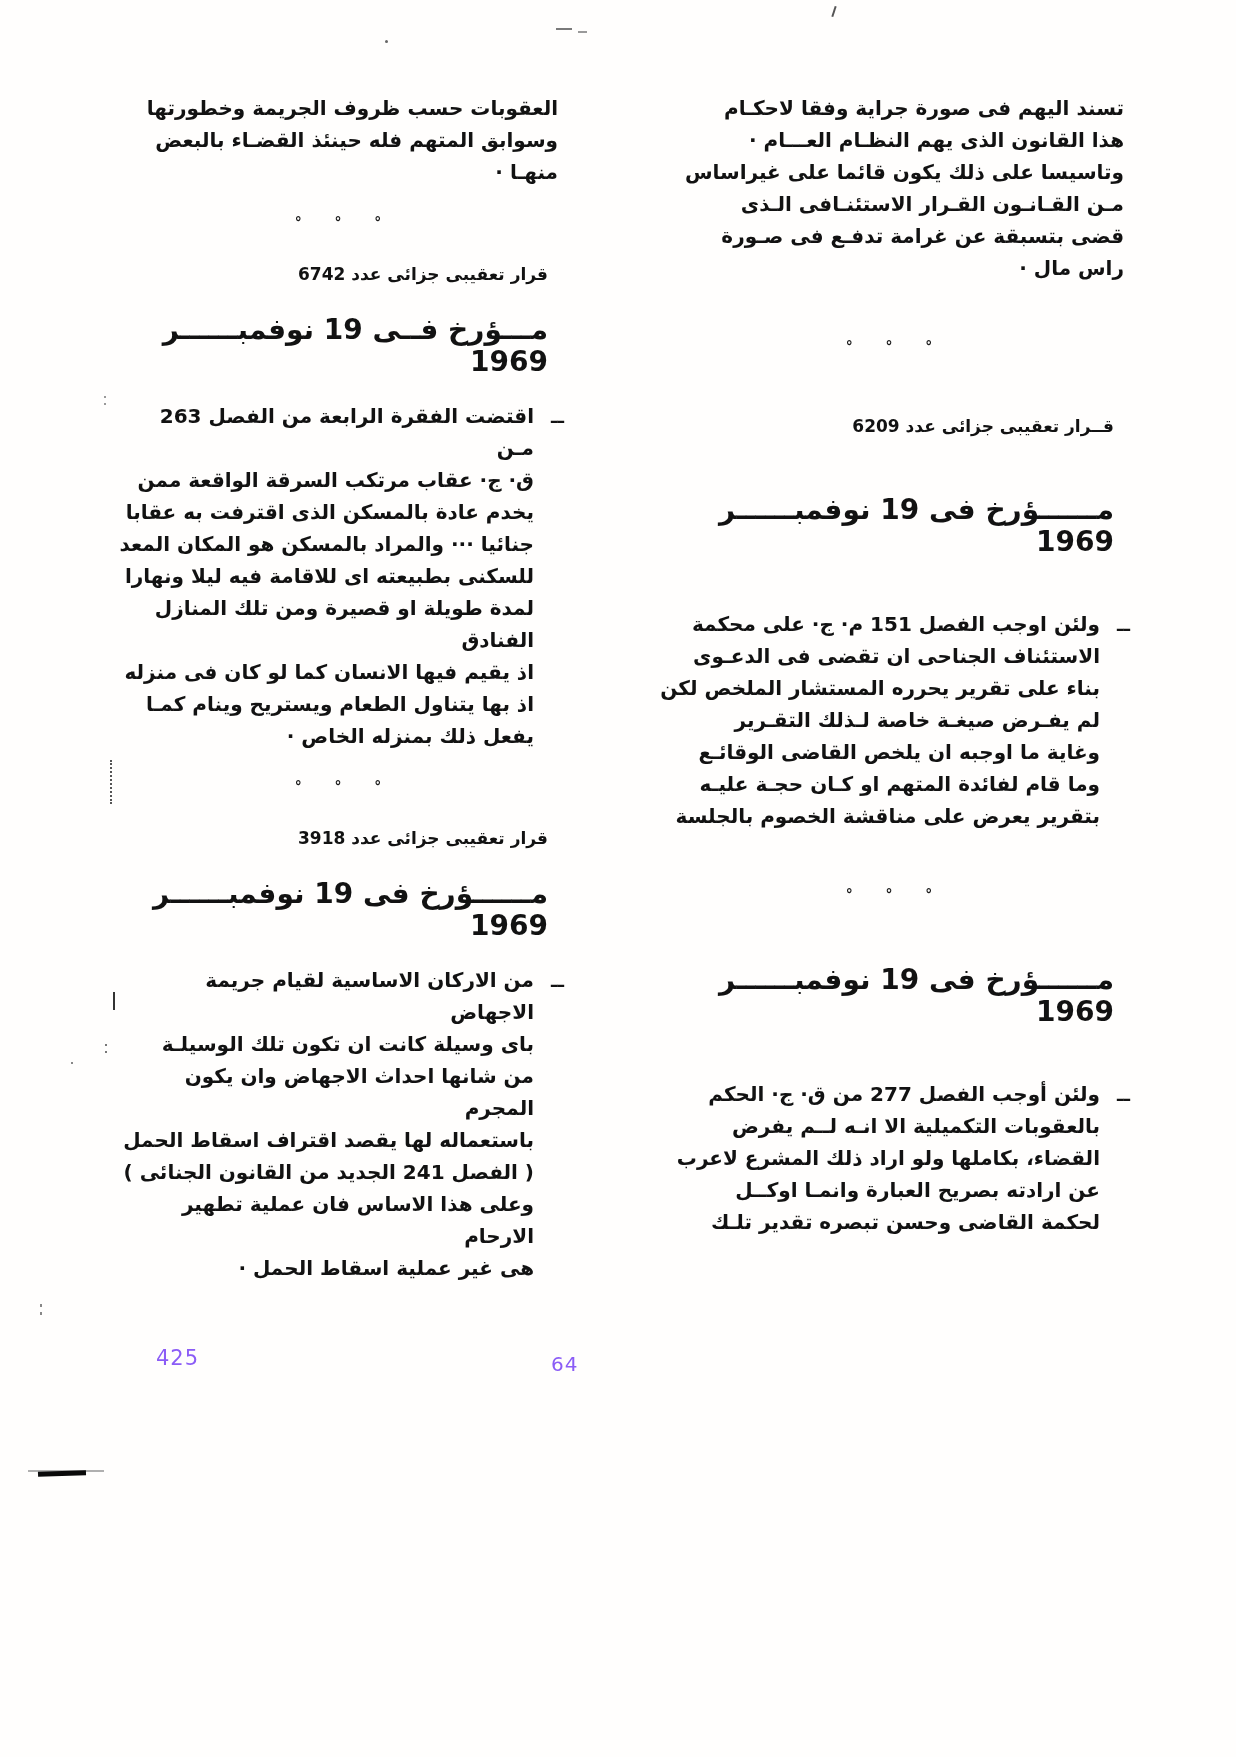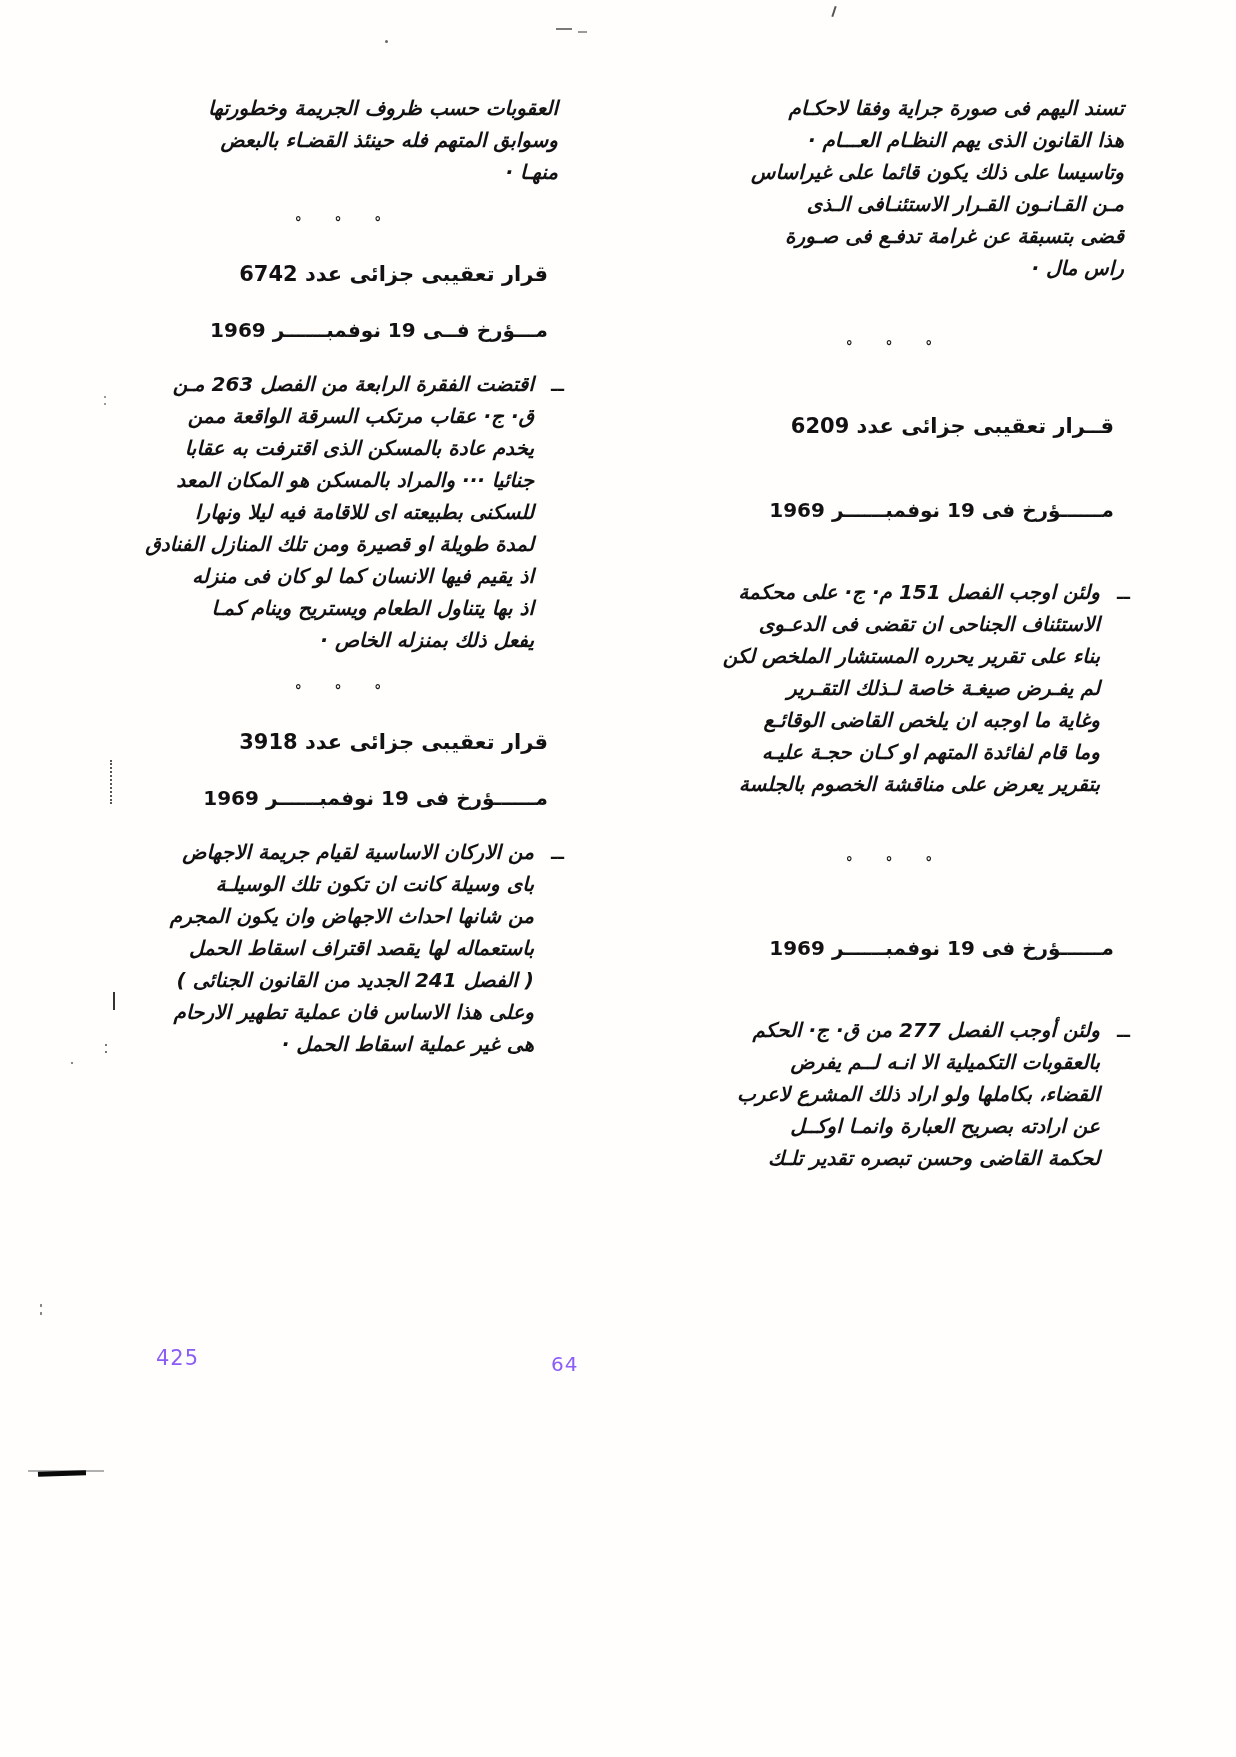--- a/index.html
+++ b/index.html
@@ -21,47 +21,46 @@
   }
   .col{display:flex;flex-direction:column;font-weight:700;}
   .col-right{width:470px;gap:28px;}
   .col-left{width:440px;}
   .para{
     margin:0;
     font-size:20px;
     line-height:32px;
     white-space:pre-line;
     letter-spacing:0.2px;
-    font-style:italic;
   }
   .hang{position:relative;margin-top:22px;}
   .hang .para{margin-right:24px;}
   .hang .bullet{
     position:absolute;
     right:-6px;top:0;
     font-size:19px;line-height:32px;font-weight:700;
   }
   .sep{
     margin:26px 0 10px 0;
     text-align:center;
     font-size:14px;
     font-weight:700;
     word-spacing:28px;
     color:#1a1a1a;
   }
   .heading{
     margin:18px 10px 0 0;
-    font-size:21px;
+    font-size:17px;
     line-height:32px;
     font-weight:700;
     text-align:right;
   }
   .date{
     margin:24px 10px 0 0;
-    font-size:20px;
+    font-size:28px;
     line-height:32px;
     font-weight:700;
     text-align:right;
   }
   .pageno{
     position:absolute;
     font-weight:400;
     color:#8b5cf6;
     font-size:21px;
     letter-spacing:1px;

